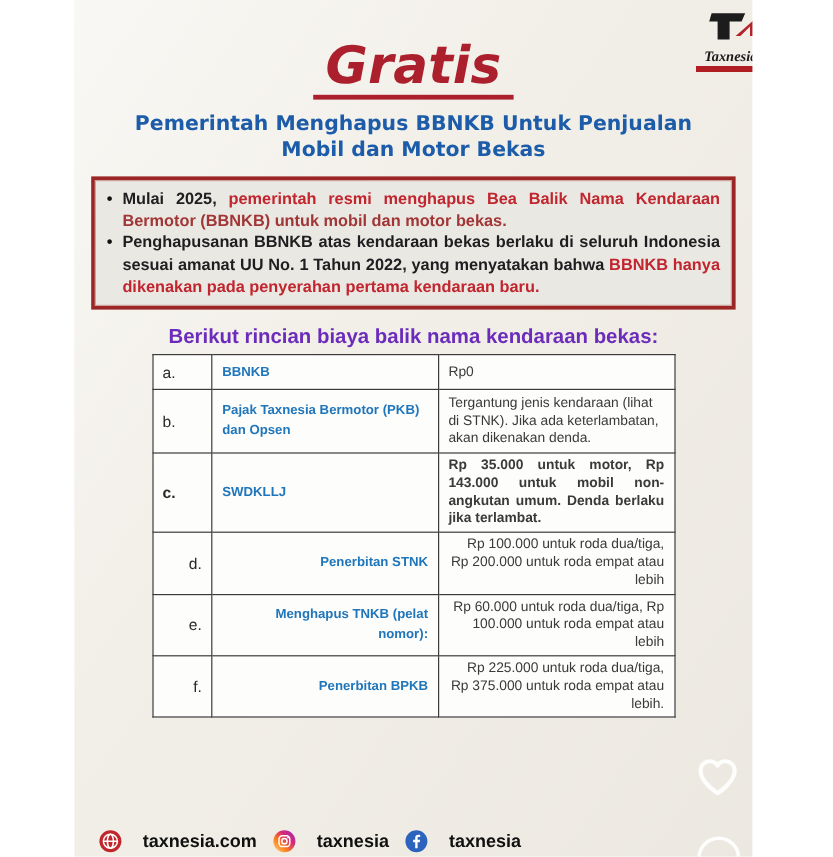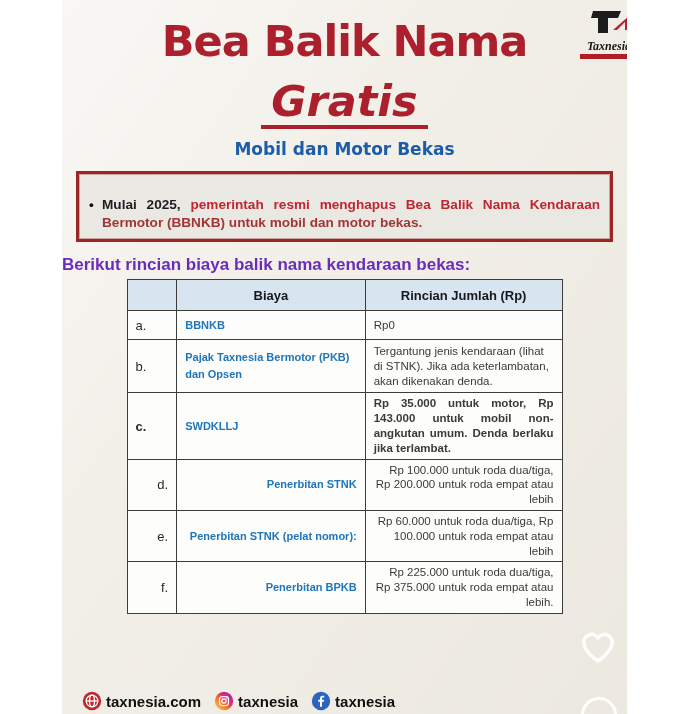--- a/index.html
+++ b/index.html
@@ -20,50 +20,50 @@
   .title-line{font-family:"DejaVu Sans",sans-serif;font-weight:bold;
     font-size:43px;line-height:46px;color:var(--title_red,#ab202c);letter-spacing:-1px;}
   .gratis{display:inline-block;font-family:"DejaVu Sans",sans-serif;font-weight:bold;font-style:italic;
     font-size:43px;line-height:46px;color:var(--title_red,#ab202c);
     border-bottom:4px solid var(--title_red,#ab202c);padding:0 10px 1px;margin-top:14px;}
   .subtitle{margin-top:9px;text-align:center;font-family:"DejaVu Sans",sans-serif;font-weight:bold;
     font-size:17px;line-height:22px;color:var(--subtitle_blue,#1d5ca9);}
 
   
   .hbox{margin:11px 14px 0;border:3px solid var(--box_border,#9c2626);
-    background:var(--box_bg,#eae8e3);padding:22px 10px 7px 8px;box-shadow:inset 0 0 0 1px rgba(156,38,38,.35);}
+    background:var(--box_bg,#eae8e3);padding:7px 10px 7px 8px;box-shadow:inset 0 0 0 1px rgba(156,38,38,.35);}
   .hbox ul{margin:0;padding:0;list-style:none;}
   .hbox li{position:relative;padding-left:15px;text-align:justify;
     font-weight:bold;font-size:13.6px;line-height:18.2px;color:var(--text_black,#1e1e20);}
   .hbox li::before{content:"\2022";position:absolute;left:2px;top:0;color:#111;}
   .seg-red{color:var(--text_red,#c1252e);}
   .seg-darkred{color:var(--text_darkred,#a03636);}
 
   
-  .caption{margin-top:13px;font-weight:bold;font-size:17px;
+  .caption{margin-top:13px;text-align:center;font-weight:bold;font-size:17px;
     color:var(--caption_purple,#6c2cbb);}
   table.cost{border-collapse:collapse;margin:4px auto 0;width:436px;table-layout:fixed;
     background:#fdfdfb;}
   table.cost td,table.cost th{border:1.5px solid var(--table_border,#3c3c3c);
     padding:3px 8px;vertical-align:middle;}
   table.cost th{background:var(--table_header_bg,#d8e4f0);font-size:13px;color:#15181c;
     font-weight:bold;text-align:center;height:24px;}
   .col-letter{width:48px;}
   .col-biaya{width:182px;}
   .col-rincian{width:190px;}
   td.letter{font-size:13px;color:#2a2a2a;}
   td.biaya{font-weight:bold;font-size:11px;line-height:17px;color:var(--table_blue,#2076bb);}
   td.rincian{font-size:11.5px;line-height:14.8px;color:var(--cell_text,#3a3a3a);}
   td.rincian.justify{text-align:justify;}
   tr.h24 td{height:22px;} tr.h50 td{height:46px;} tr.h46 td{height:42px;font-weight:bold;}
   tr.h38 td{height:32px;text-align:right;}
 
   
   .footer{position:absolute;left:20px;bottom:3px;display:flex;align-items:center;gap:13px;}
-  .footer .item{display:flex;align-items:center;gap:4px;}
+  .footer .item{display:flex;align-items:center;gap:17px;}
   .footer .handle{font-weight:bold;font-size:15px;color:var(--footer_text,#101010);}
   .footer svg{display:block;}
 
   
   .heart{position:absolute;left:516px;top:627px;opacity:.92;}
   .circle-outline{position:absolute;left:519px;top:697px;width:30px;height:30px;
     border:3.5px solid rgba(255,255,255,.92);border-radius:50%;}
 </style>
 </head>
 <body>
@@ -75,48 +75,46 @@
       <svg width="44" height="28" viewBox="0 0 44 28">
         <path d="M6 3 h28 l-3 7 h-10 v15 h-10 V10 H4 z" fill="#1c1c1c"></path>
         <path d="M26 22 L42 8 L42 22 z" fill="#b3232a"></path>
         <path d="M30 22 L38 14 L38 22 z" fill="#f2efe8"></path>
       </svg>
       <div class="logo-name">Taxnesia</div>
       <div class="logo-bar"></div>
     </div>
 
     <div class="title-block">
-      <div class="title-line">Bea Balik Nama</div>
       <div><span class="gratis">Gratis</span></div>
     </div>
     <div class="subtitle">
+      <div>Pemerintah Menghapus BBNKB Untuk Penjualan</div>
       <div>Mobil dan Motor Bekas</div>
     </div>
 
     <div class="hbox">
       <ul>
         <li>
           <span>Mulai 2025, </span><span class="seg-red">pemerintah resmi menghapus Bea Balik Nama Kendaraan </span><span class="seg-darkred">Bermotor (BBNKB) untuk mobil dan motor bekas.</span>
+        </li>
+        <li>
+          <span>Penghapusanan BBNKB atas kendaraan bekas berlaku di seluruh Indonesia sesuai amanat UU No. 1 Tahun 2022, yang menyatakan bahwa </span><span class="seg-red">BBNKB hanya dikenakan pada penyerahan pertama kendaraan baru.</span>
         </li>
       </ul>
     </div>
 
     <div class="caption">Berikut rincian biaya  balik nama kendaraan bekas:</div>
     <table class="cost">
       <colgroup>
           <col class="col-letter">
           <col class="col-biaya">
           <col class="col-rincian">
         </colgroup>
       <tbody>
-          <tr>
-        <th></th>
-        <th>Biaya</th>
-        <th>Rincian Jumlah (Rp)</th>
-      </tr>
       <tr class="h24">
         <td class="letter">a.</td>
         <td class="biaya">BBNKB</td>
         <td class="rincian">Rp0</td>
       </tr>
       <tr class="h50">
         <td class="letter">b.</td>
         <td class="biaya">Pajak Taxnesia Bermotor (PKB) dan Opsen</td>
         <td class="rincian">Tergantung jenis kendaraan (lihat di STNK). Jika ada keterlambatan, akan dikenakan denda.</td>
       </tr>
@@ -125,21 +123,21 @@
         <td class="biaya">SWDKLLJ</td>
         <td class="rincian justify">Rp 35.000 untuk motor, Rp 143.000 untuk mobil non-angkutan umum. Denda berlaku jika terlambat.</td>
       </tr>
       <tr class="h38">
         <td class="letter">d.</td>
         <td class="biaya">Penerbitan STNK</td>
         <td class="rincian">Rp 100.000 untuk roda dua/tiga, Rp 200.000 untuk roda empat atau lebih</td>
       </tr>
       <tr class="h38">
         <td class="letter">e.</td>
-        <td class="biaya">Penerbitan STNK (pelat nomor):</td>
+        <td class="biaya">Menghapus TNKB (pelat nomor):</td>
         <td class="rincian">Rp 60.000 untuk roda dua/tiga, Rp 100.000 untuk roda empat atau lebih</td>
       </tr>
       <tr class="h38">
         <td class="letter">f.</td>
         <td class="biaya">Penerbitan BPKB</td>
         <td class="rincian">Rp 225.000 untuk roda dua/tiga, Rp 375.000 untuk roda empat atau lebih.</td>
       </tr>
 
     </tbody>
       </table>

